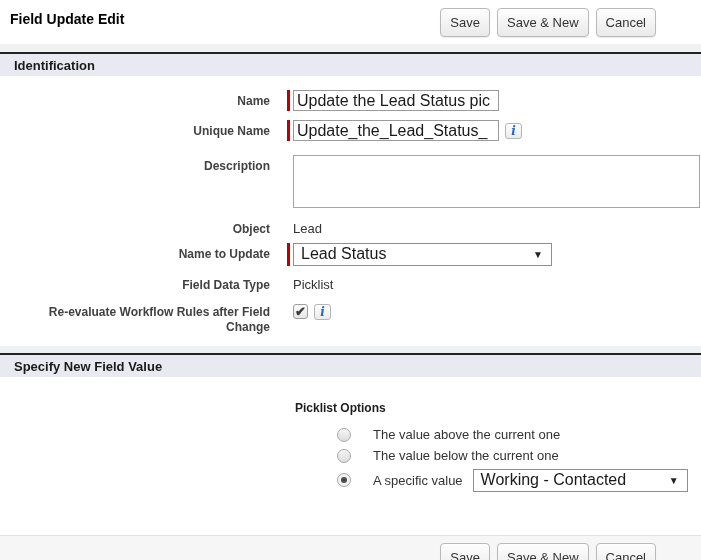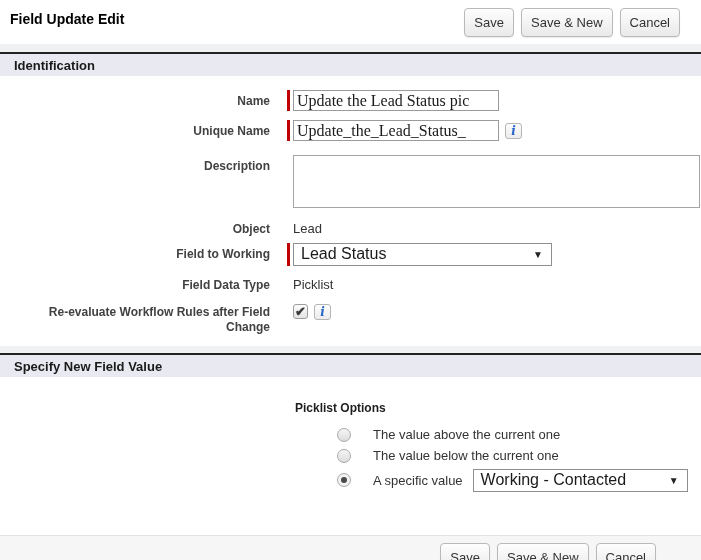--- a/index.html
+++ b/index.html
@@ -2,21 +2,21 @@
 <html><head>
 <meta charset="utf-8">
 <style>
   * { margin: 0; padding: 0; box-sizing: border-box; }
   html, body { width: 701px; height: 560px; overflow: hidden; background: #fff; }
   body { font-family: "Liberation Sans", sans-serif; color: #333; }
 
   
   .topbar {
     display: flex; justify-content: space-between; align-items: flex-start;
-    padding: 8px 21px 7px 10px; background: #fff;
+    padding: 8px 45px 7px 10px; background: #fff;
   }
   .page-title { font-size: 14px; font-weight: bold; color: #000; padding-top: 3px; }
   .btn-group { display: flex; gap: 7px; }
   .btn {
     font-family: "Liberation Sans", sans-serif;
     font-size: 13px; color: #333;
     padding: 3px 9px;
     border: 1px solid #b9b9b9; border-radius: 4px;
     background: linear-gradient(#fefefe, #e9e9e9);
     box-shadow: 0 1px 1px rgba(0,0,0,0.08);
@@ -43,21 +43,21 @@
     padding-top: 4px; line-height: 15px; padding-left: 22px;
   }
   .value-cell { margin-left: 23px; position: relative; display: flex; align-items: center; }
   .req-bar { position: absolute; left: -6px; top: 0; width: 3px; background: #c00000; }
   .req-21 { height: 21px; }
   .req-23 { height: 23px; }
 
   .text-input {
     width: 206px; height: 21px;
     border: 1px solid #9a9a9a; background: #fff;
-    font-family: Liberation Serif, serif; font-size: 16px; color: #1a1a1a;
+    font-family: Liberation Sans, sans-serif; font-size: 16px; color: #1a1a1a;
     padding: 0 3px; border-radius: 0; outline: none;
   }
   .textarea {
     width: 407px; height: 53px;
     border: 1px solid #a5a5a5; background: #fff;
     font-family: "Liberation Sans", sans-serif; font-size: 14px;
     resize: none; outline: none;
   }
   .static-value { font-size: 13px; color: #333; padding-top: 3px; }
 
@@ -166,21 +166,21 @@
   </div>
 
   <div class="frow" style="margin-bottom:6px;">
     <div class="label-cell">Object</div>
     <div class="value-cell">
       <div class="static-value">Lead</div>
     </div>
   </div>
 
   <div class="frow" style="margin-bottom:8px;">
-    <div class="label-cell">Field to Working</div>
+    <div class="label-cell">Name to Update</div>
     <div class="value-cell">
       <span class="req-bar req-23"></span>
       <div class="fake-select sel-field">
         <span>Lead Status</span>
         <span class="arrow">▼</span>
       </div>
     </div>
   </div>
 
   <div class="frow" style="margin-bottom:8px;">

